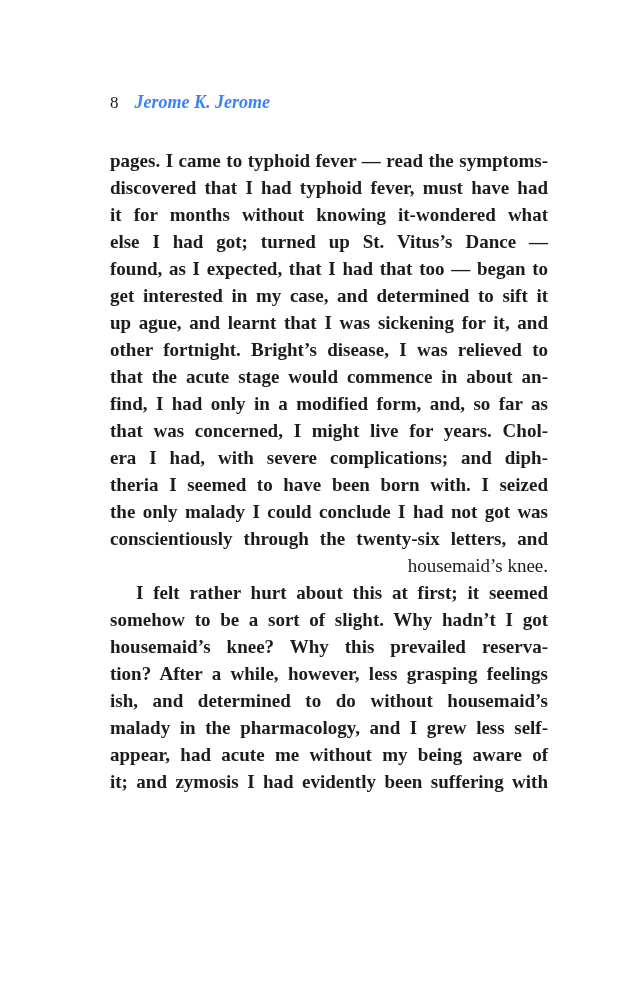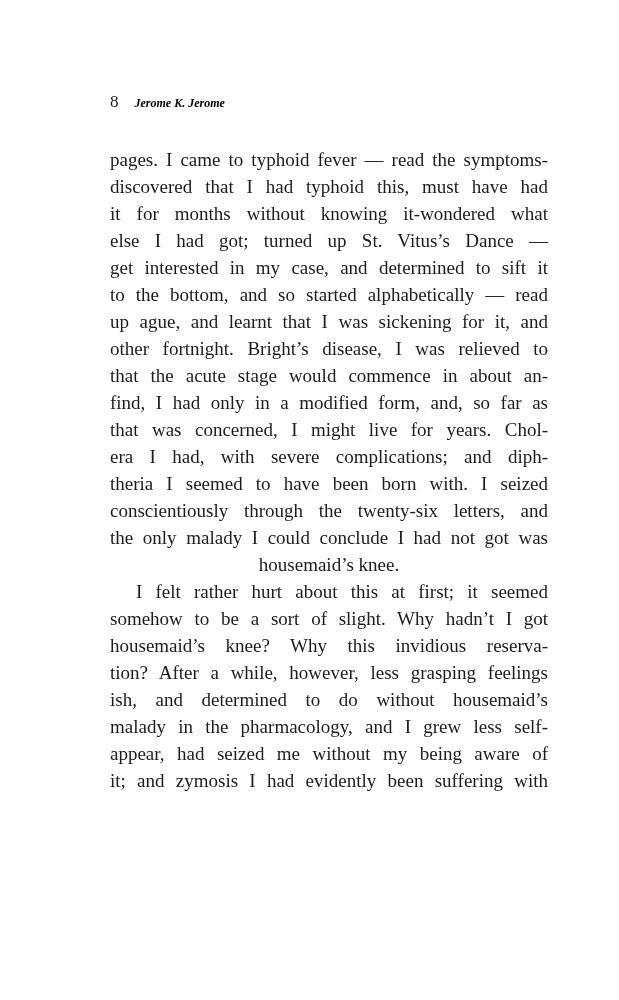--- a/index.html
+++ b/index.html
@@ -25,69 +25,70 @@
     display: flex;
     align-items: baseline;
     margin-bottom: 34px;
   }
   .page-num {
     font-size: 17px;
     font-weight: normal;
     color: #1c1c1c;
   }
   .running-title {
-    font-size: 12px;
+    font-size: 18px;
     font-style: italic;
     font-weight: bold;
     margin-left: 16px;
-    color: #000000;
+    color: #3b82f6;
   }
   .body-text {
     font-size: 19px;
     line-height: 27px;
   }
   .line {
     white-space: normal;
-    text-align: center;
+    text-align: right;
   }
   .line.justified {
     text-align: justify;
     text-align-last: justify;
+    font-weight: bold;
   }
   .line.indent {
     text-indent: 26px;
   }
 </style>
 </head>
 <body>
 
 <div class="page">
   <div class="header">
     <span class="page-num">8</span>
     <span class="running-title">Jerome K. Jerome</span>
   </div>
   <div class="body-text" id="body-text">
       <div class="line justified">pages. I came to typhoid fever — read the symptoms-</div>
-      <div class="line justified">discovered that I had typhoid this, must have had</div>
+      <div class="line justified">discovered that I had typhoid fever, must have had</div>
       <div class="line justified">it for months without knowing it-wondered what</div>
       <div class="line justified">else I had got; turned up St. Vitus’s Dance —</div>
+      <div class="line justified">found, as I expected, that I had that too — began to</div>
       <div class="line justified">get interested in my case, and determined to sift it</div>
-      <div class="line justified">to the bottom, and so started alphabetically — read</div>
       <div class="line justified">up ague, and learnt that I was sickening for it, and</div>
       <div class="line justified">other fortnight. Bright’s disease, I was relieved to</div>
       <div class="line justified">that the acute stage would commence in about an-</div>
       <div class="line justified">find, I had only in a modified form, and, so far as</div>
       <div class="line justified">that was concerned, I might live for years. Chol-</div>
       <div class="line justified">era I had, with severe complications; and diph-</div>
       <div class="line justified">theria I seemed to have been born with. I seized</div>
+      <div class="line justified">the only malady I could conclude I had not got was</div>
       <div class="line justified">conscientiously through the twenty-six letters, and</div>
-      <div class="line justified">the only malady I could conclude I had not got was</div>
       <div class="line">housemaid’s knee.</div>
       <div class="line justified indent">I felt rather hurt about this at first; it seemed</div>
       <div class="line justified">somehow to be a sort of slight. Why hadn’t I got</div>
-      <div class="line justified">housemaid’s knee? Why this invidious reserva-</div>
+      <div class="line justified">housemaid’s knee? Why this prevailed reserva-</div>
       <div class="line justified">tion? After a while, however, less grasping feelings</div>
       <div class="line justified">ish, and determined to do without housemaid’s</div>
       <div class="line justified">malady in the pharmacology, and I grew less self-</div>
-      <div class="line justified">appear, had seized me without my being aware of</div>
+      <div class="line justified">appear, had acute me without my being aware of</div>
       <div class="line justified">it; and zymosis I had evidently been suffering with</div>
     </div>
 </div>
 
 </body></html>

